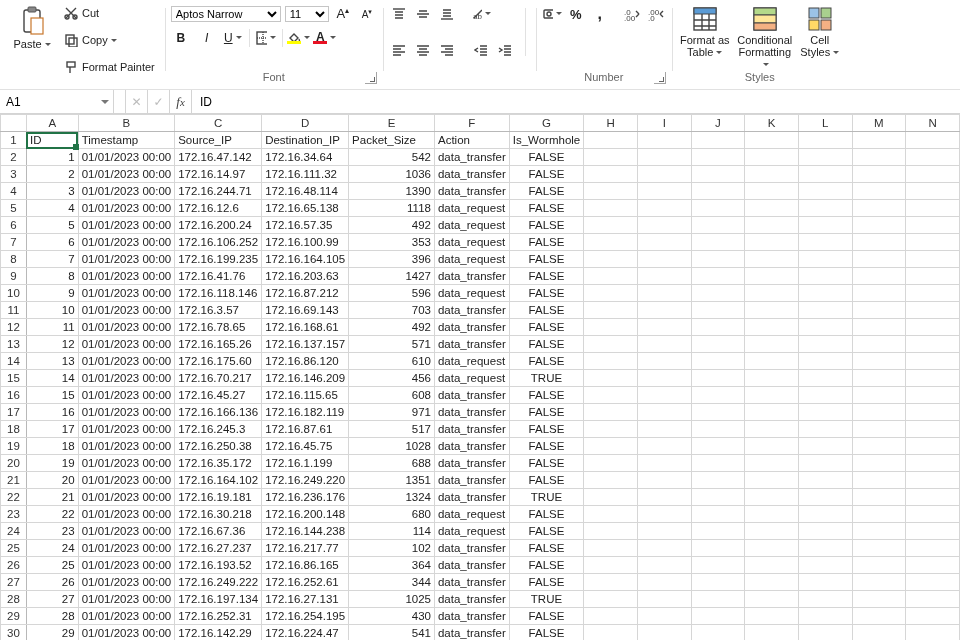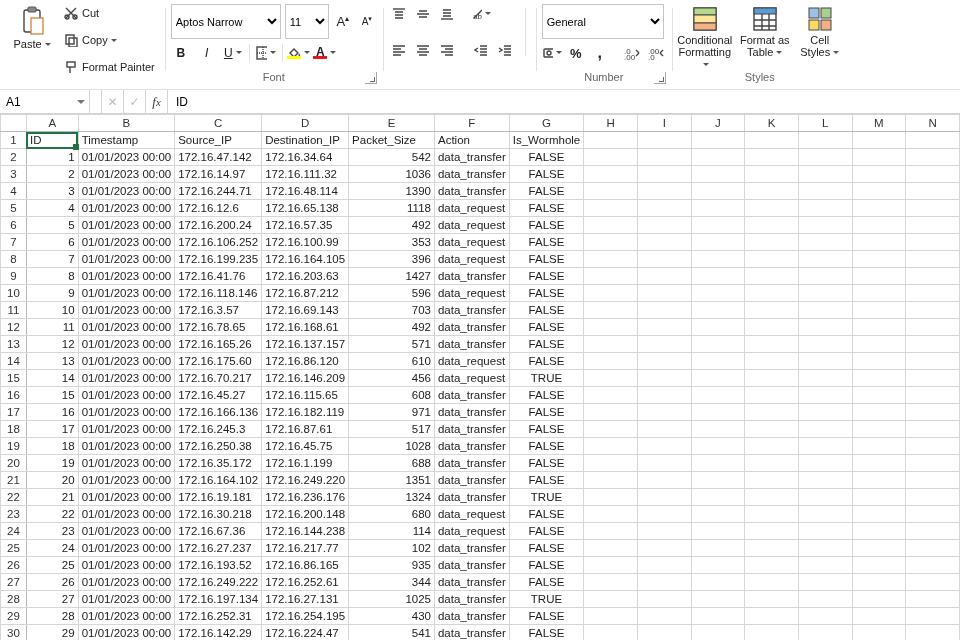--- a/index.html
+++ b/index.html
@@ -28,33 +28,33 @@
   .group-label-row .launcher { position:absolute; right:0; bottom:2px; width:12px; height:12px; border:1px solid #a6a6a6; border-top:none; border-left:none; }
   .group-label-row .launcher::after { content:""; position:absolute; right:1px; bottom:1px; width:4px; height:4px; border-right:1px solid #666; border-bottom:1px solid #666;}
   .col { display:flex; flex-direction:column; gap:2px; }
   .row { display:flex; align-items:center; gap:4px; }
   .btn { display:flex; align-items:center; gap:4px; padding:2px 4px; border-radius:3px; cursor:default; white-space:nowrap;}
   .btn svg, .icon svg { display:block; }
   .big-btn { display:flex; flex-direction:column; align-items:center; justify-content:flex-start; width:54px; padding:2px 2px; border-radius:3px; cursor:default; text-align:center; line-height:1.1; gap:2px;}
   .big-btn span { font-size:11px;}
   .drop-caret::after { content:""; display:inline-block; margin-left:3px; border:3px solid transparent; border-top-color:#555; transform:translateY(1px);}
   select.font-name, select.font-size, select.num-fmt {
-    font-family:inherit; font-size:11px; background:#fff; border:1px solid #c5c5c5; height:35px;
+    font-family:inherit; font-size:11px; background:#fff; border:1px solid #c5c5c5; height:16px;
   }
   select.font-name { width:110px; }
   select.font-size { width:44px; }
   select.num-fmt { width:122px; }
   .sq { width:20px; height:20px; display:flex; align-items:center; justify-content:center; border-radius:3px; cursor:default;}
   .small-label { font-size:11px;}
   .divider-v { width:1px; background:var(--panel-border); height:48px; margin:4px 4px;}
   .color-underline { height:3px; width:14px; margin-top:-2px;}
   
   
   .formula-bar { display:flex; align-items:stretch; height:24px; border-bottom:1px solid var(--border);}
-  .name-box { display:flex; align-items:center; border-right:1px solid var(--border); padding:0 4px; width:90px; justify-content:space-between;}
+  .name-box { display:flex; align-items:center; border-right:1px solid var(--border); padding:0 4px; width:114px; justify-content:space-between;}
   .name-box input { border:none; outline:none; font:inherit; width:50px;}
   .fb-btn { width:22px; display:flex; align-items:center; justify-content:center; color:#404040; border-right:1px solid var(--border);}
   .fb-btn.disabled { color:#bbb;}
   .fx { font-style:italic; font-family:"Times New Roman",serif; font-size:13px;}
   .formula-input { flex:1; display:flex; align-items:center; padding:0 6px;}
   .formula-input input { border:none; outline:none; font:inherit; width:100%;}
   .namebox-caret { border:4px solid transparent; border-top-color:#777; margin-top:4px;}
 
   
   .sheet { position:relative; height:calc(640px - 90px - 24px); overflow:auto;}
@@ -232,23 +232,20 @@
             </div>
         </div>
       </div>
       <div class="divider-v"></div>
     </div>
   </div>
 
   <div class="group">
     <div class="group-body">
       <div class="col" style="gap:4px">
-        <div class="row">
-          <select class="num-fmt"><option>General</option></select>
-        </div>
         <div class="row" style="gap:4px">
           <div class="sq drop-caret">
               <svg width="14" height="14">
                 <rect x="2" y="3" width="10" height="8" rx="1" class="ic"></rect>
                 <circle cx="7" cy="7" r="2" class="ic"></circle>
               </svg>
             </div>
           <div class="sq">
               <span style="font-size:13px;font-weight:600">%</span>
             </div>
@@ -274,36 +271,36 @@
       </div>
     </div>
     <div class="group-label-row">
         <span>Number</span>
         <span class="launcher"></span>
       </div>
   </div>
 
   <div class="group">
     <div class="group-body">
+      <div class="big-btn">
+        <svg width="26" height="26">
+            <rect x="2" y="2" width="22" height="22" class="ic"></rect>
+            <rect x="2" y="2" width="22" height="6" fill="#5b9bd5" stroke="#444"></rect>
+            <path d="M2 14 H24 M2 20 H24 M10 8 V24 M17 8 V24" class="ic"></path>
+          </svg>
+        <span><span>Format as</span><br><span>Table</span><span class="drop-caret"></span></span>
+      </div>
       <div class="big-btn">
         <svg width="26" height="26">
             <rect x="2" y="2" width="22" height="22" class="ic"></rect>
             <rect x="2" y="2" width="22" height="7" fill="#b4d98a" stroke="#444"></rect>
             <rect x="2" y="9" width="22" height="8" fill="#ffe699" stroke="#444"></rect>
             <rect x="2" y="17" width="22" height="7" fill="#f4b183" stroke="#444"></rect>
           </svg>
         <span><span>Conditional</span><br><span>Formatting</span><span class="drop-caret"></span></span>
-      </div>
-      <div class="big-btn">
-        <svg width="26" height="26">
-            <rect x="2" y="2" width="22" height="22" class="ic"></rect>
-            <rect x="2" y="2" width="22" height="6" fill="#5b9bd5" stroke="#444"></rect>
-            <path d="M2 14 H24 M2 20 H24 M10 8 V24 M17 8 V24" class="ic"></path>
-          </svg>
-        <span><span>Format as</span><br><span>Table</span><span class="drop-caret"></span></span>
       </div>
       <div class="big-btn" style="width:44px">
         <svg width="26" height="26">
             <rect x="2" y="2" width="10" height="10" fill="#9bc2e6" stroke="#444"></rect>
             <rect x="14" y="2" width="10" height="10" fill="#a9d08e" stroke="#444"></rect>
             <rect x="2" y="14" width="10" height="10" fill="#ffd966" stroke="#444"></rect>
             <rect x="14" y="14" width="10" height="10" fill="#f4b084" stroke="#444"></rect>
           </svg>
         <span><span>Cell</span><br><span>Styles</span><span class="drop-caret"></span></span>
       </div>
@@ -798,21 +795,21 @@
           <td></td>
           <td></td>
           <td></td>
         </tr>
         <tr>
           <th>26</th>
           <td class="num">25</td>
           <td>01/01/2023 00:00</td>
           <td>172.16.193.52</td>
           <td>172.16.86.165</td>
-          <td class="num">935</td>
+          <td class="num">364</td>
           <td>data_transfer</td>
           <td class="ctr">FALSE</td>
           <td></td>
           <td></td>
           <td></td>
           <td></td>
           <td></td>
           <td></td>
           <td></td>
         </tr>

